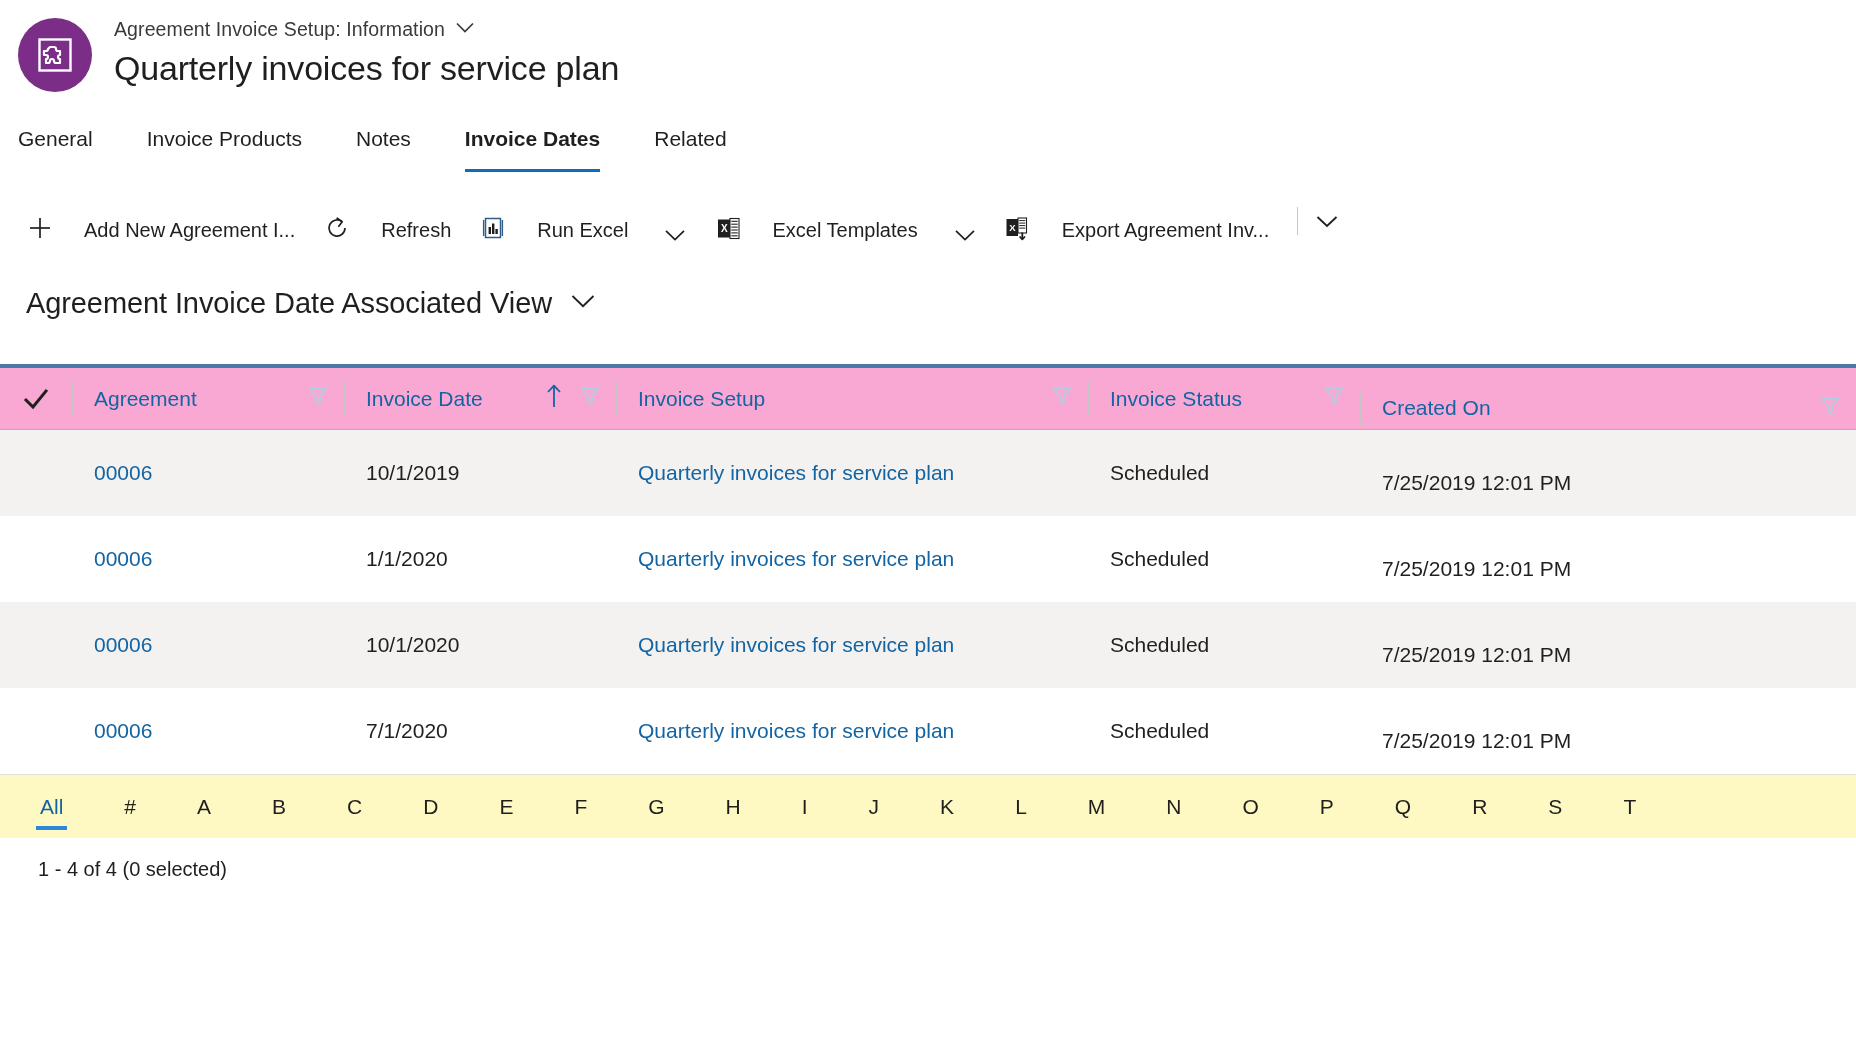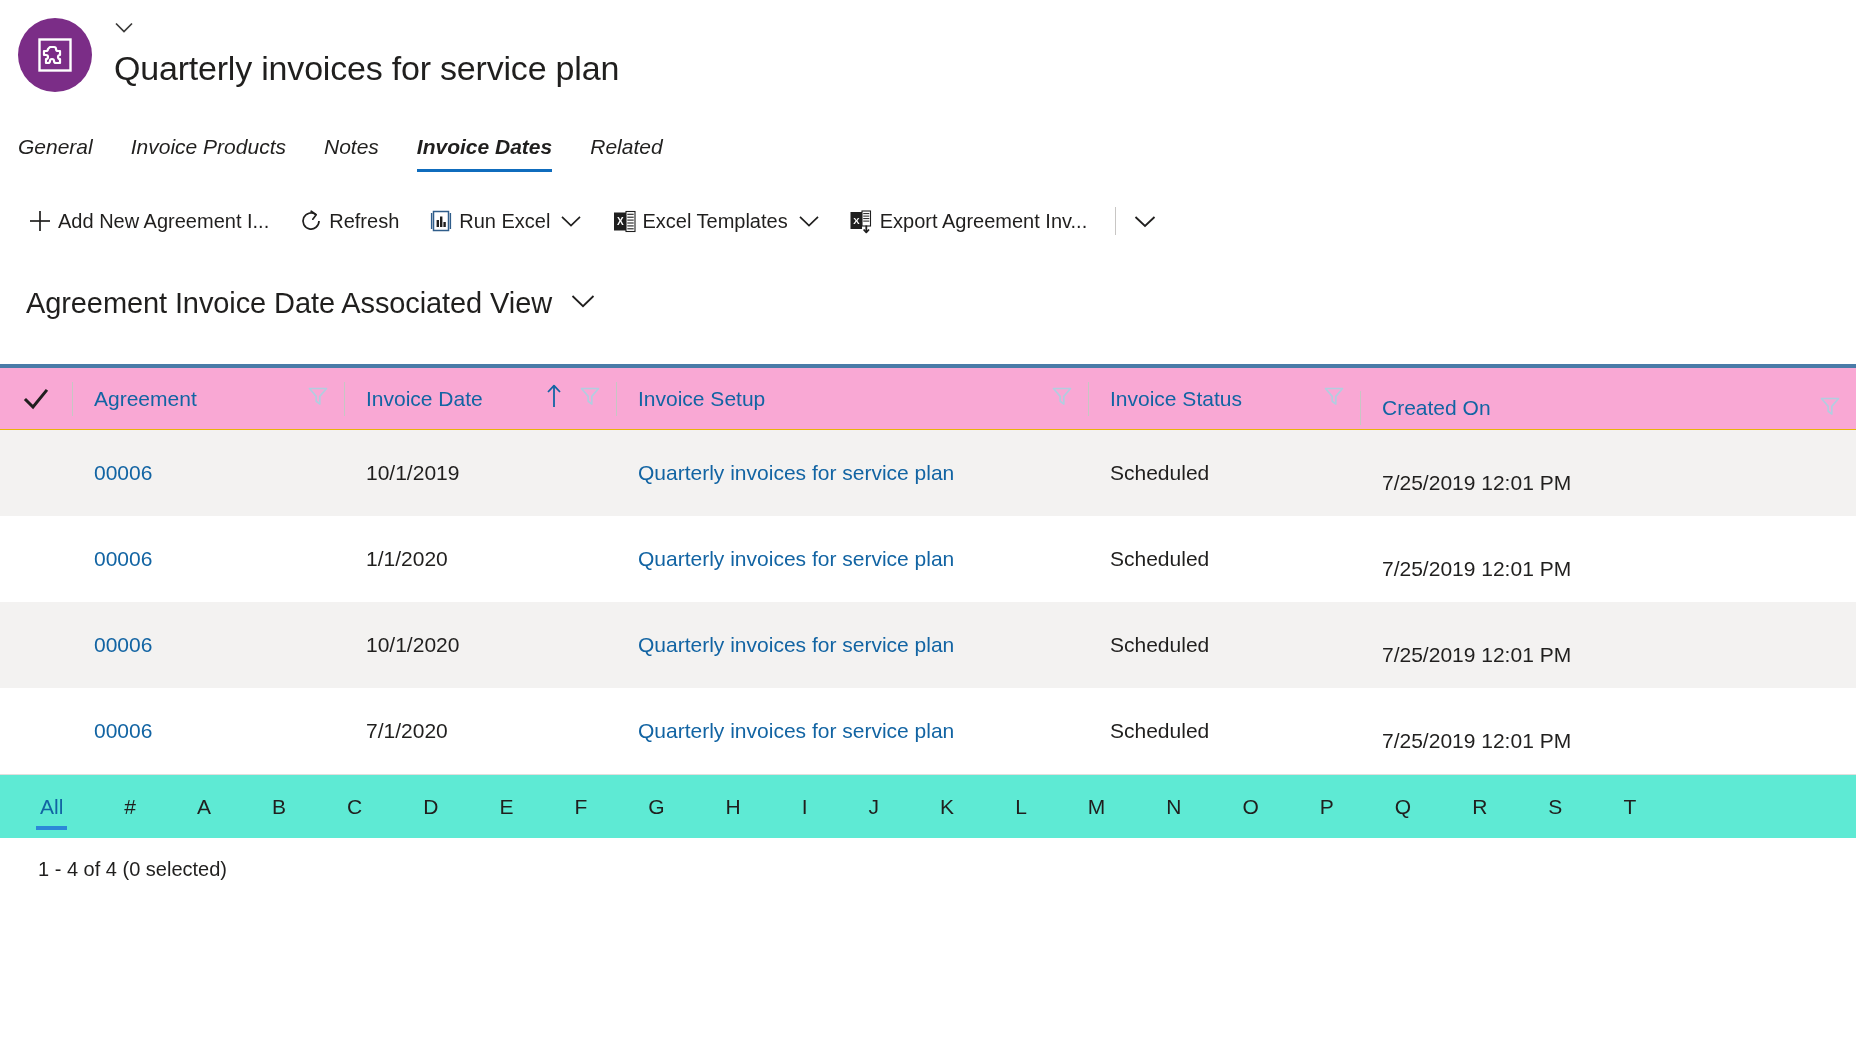--- a/index.html
+++ b/index.html
@@ -29,40 +29,40 @@
     font-size: 19.5px; color: #3b3a39; letter-spacing: .1px; line-height: 26px;
   }
   .chev { display:inline-block; }
   .record-title {
     font-size: 34px; font-weight: 400; color: #201f1e;
     line-height: 44px; margin-top: 4px; letter-spacing: -.2px;
     white-space: nowrap;
   }
 
   
-  .tabs { display: flex; align-items: flex-end; gap: 0; margin: 34px 0 0 18px; height: 46px; font-style: italic; }
+  .tabs { display: flex; gap: 16px; margin: 34px 0 0 18px; height: 46px; }
   .tab {
     font-size: 21px; color: #201f1e; padding: 0 19px 12px 19px;
     position: relative; cursor: pointer; line-height: 26px; white-space: nowrap;
   }
   .tab:first-child { padding-left: 0; }
   .tab.active { font-weight: 700; }
   .tab.active::after {
     content: ""; position: absolute; left: 19px; right: 19px; bottom: 0;
     height: 3px; background: #0f6cbd;
   }
   .tab:first-child.active::after { left: 0; }
 
   
   .cmdbar {
     display: flex; align-items: center; gap: 0;
     margin: 26px 0 0 18px; height: 46px;
   }
   .cmd {
-    display: flex; align-items: center; gap: 4px;
+    display: flex; align-items: flex-end; gap: 30px;
     padding: 0 16px 0 12px; height: 42px; cursor: pointer;
     font-size: 20px; color: #201f1e; white-space: nowrap;
   }
   .cmd:first-child { padding-left: 8px; }
   .cmd .ico { width: 28px; height: 28px; display: flex; align-items: center; justify-content: center; flex: 0 0 28px; }
   .cmd .caret { margin-left: 6px; display:flex; align-items:center; }
   .cmd-sep { width: 1px; height: 28px; background: #c8c6c4; margin: 0 8px 0 12px; }
   .overflow-btn { display:flex; align-items:center; justify-content:center; width: 42px; height: 42px; cursor:pointer; }
 
   
@@ -97,21 +97,21 @@
   .grid-row { display: flex; align-items: center; height: 86px; font-size: 21px; }
   .grid-row.alt { background: #f3f2f1; }
   .gc { display: flex; align-items: center; height: 86px; padding: 0 14px 0 22px; white-space: nowrap; overflow: hidden; }
   .gc.col-check { padding: 0; }
   .link { color: #1264a3; cursor: pointer; }
   .plain { color: #201f1e; }
 
   
   .alphabar {
     display: flex; align-items: center; height: 64px;
-    background: #5eead4; border-top: 1px solid #e1dfdd;
+    background: #fef9c3; border-top: 1px solid #e1dfdd;
     padding-left: 34px;
   }
   .alpha {
     position: relative; font-size: 21px; color: #201f1e;
     padding: 0 6px; margin-right: 49px; cursor: pointer; line-height: 30px;
   }
   .alpha.active { color: #1264a3; }
   .alpha.active::after {
     content:""; position:absolute; left: 2px; right: 2px; bottom: -8px;
     height: 4px; background: #2b88d8;
@@ -128,20 +128,21 @@
 
   <div class="hdr">
     <div class="entity-avatar">
       <svg width="34" height="34" viewBox="0 0 34 34" aria-hidden="true">
         <rect x="1.5" y="1.5" width="31" height="31" fill="none" stroke="#ffffff" stroke-width="2.4"></rect>
         <path d="M12 9 h4 a2 2 0 0 1 2 2 a2 2 0 0 0 2 2 h2 v4 a2 2 0 0 0 -2 2 a2 2 0 0 0 2 2 v4 h-4 a2 2 0 0 1 -2 -2 a2 2 0 0 0 -2 -2 a2 2 0 0 0 -2 2 a2 2 0 0 1 -2 2 h-2 v-4 a2 2 0 0 0 2 -2 a2 2 0 0 0 -2 -2 h-2 v-4 h2 a2 2 0 0 0 2 -2 z" fill="none" stroke="#ffffff" stroke-width="2.2" stroke-linejoin="round"></path>
       </svg>
     </div>
     <div class="hdr-text">
       <div class="breadcrumb-row">
+        <span class="breadcrumb-text">Agreement Invoice Setup: Information</span>
         <span class="chev">
           <svg width="20" height="13" viewBox="0 0 20 13" aria-hidden="true">
             <polyline points="2,2.5 10,10.5 18,2.5" fill="none" stroke="#3b3a39" stroke-width="1.7"></polyline>
           </svg>
         </span>
       </div>
       <div class="record-title">Quarterly invoices for service plan</div>
     </div>
   </div>
 

